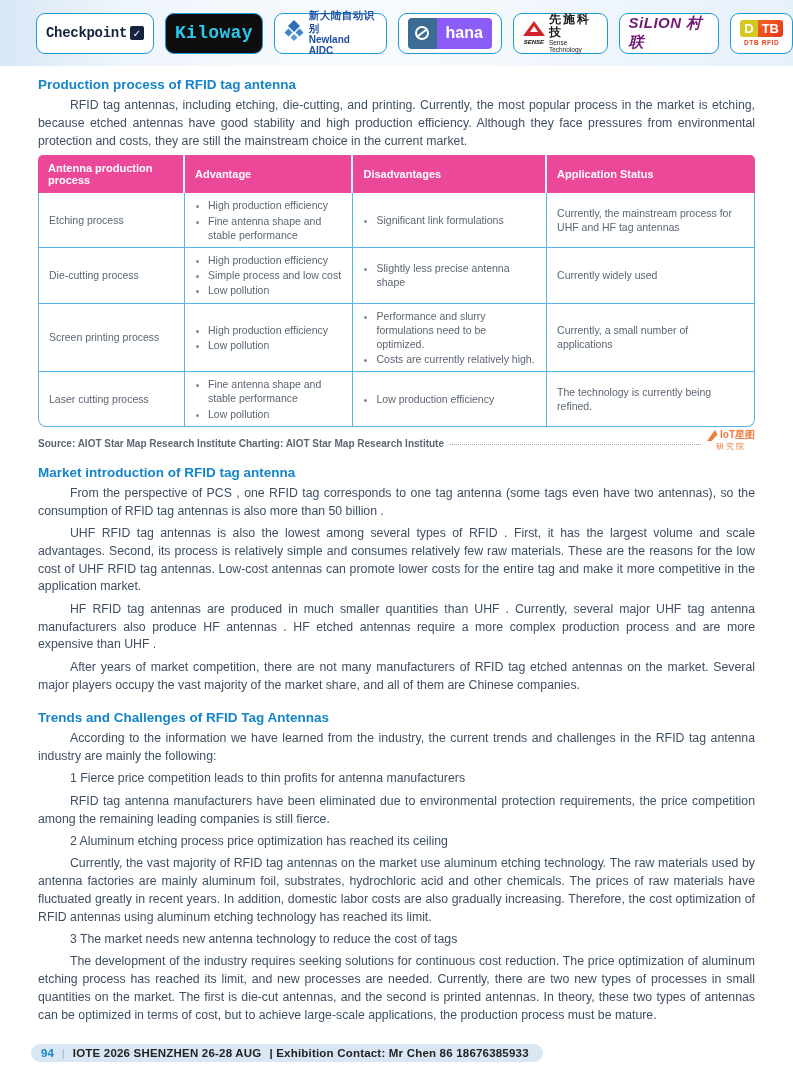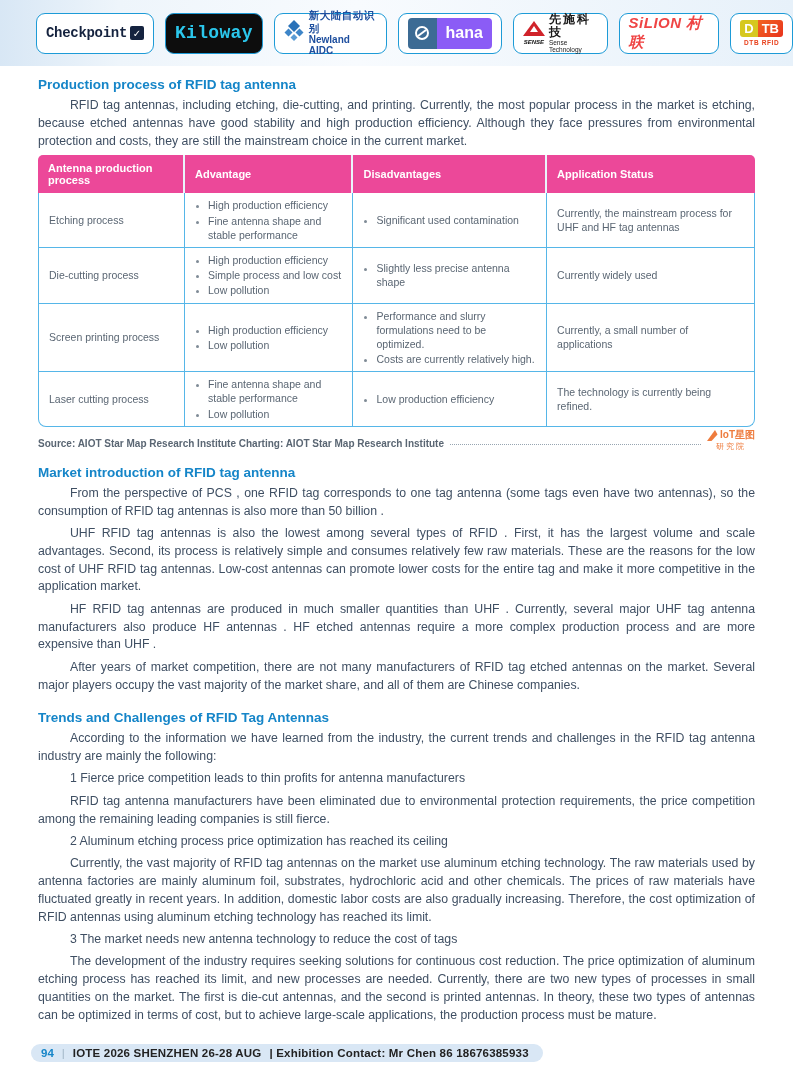--- a/index.html
+++ b/index.html
@@ -28,21 +28,21 @@
   .nl-cn { font-size:10.5px; letter-spacing:.5px; }
   .nl-en { font-size:10px; }
   .hana-inner { display:flex; align-items:stretch; border-radius:4px; overflow:hidden; height:31px; }
   .hana-sym { width:29px; background:#3c6b94; color:#fff; display:flex; align-items:center; justify-content:center; }
   .hana-text { background:#8b5cf6; color:#fff; font-size:16px; font-weight:600; display:flex; align-items:center; padding:0 9px; }
   .sense-mark { display:flex; flex-direction:column; align-items:center; margin-right:4px; }
   .sense-word { font-size:6px; font-weight:bold; font-style:italic; color:#111; margin-top:-1px; }
   .sense-text { line-height:1.1; color:#1a1a1a; }
   .sense-cn { font-size:12px; letter-spacing:2px; font-weight:600; }
   .sense-en { font-size:6.5px; }
-  .silion-text { color:#ef4444; font-weight:800; font-style:italic; font-size:15px; letter-spacing:.5px; }
+  .silion-text { color:#701a75; font-weight:800; font-style:italic; font-size:15px; letter-spacing:.5px; }
   .dtb-inner { display:flex; flex-direction:column; align-items:center; }
   .dtb-tiles { display:flex; border-radius:3px; overflow:hidden; }
   .dtb-d { background:#d6c81f; color:#fff; font-weight:800; font-size:13px; padding:1px 4px; }
   .dtb-tb { background:linear-gradient(135deg,#f26522,#e8321c); color:#fff; font-weight:800; font-size:13px; padding:1px 4px; }
   .dtb-sub { color:#e8401c; font-size:6.5px; font-weight:bold; letter-spacing:.6px; margin-top:2px; }
   
   .content { flex:1 1 auto; padding: 0 38px; overflow:hidden; }
   .section-title { color:#1585c8; font-size:13.5px; font-weight:bold; margin: 11px 0 5px; }
   .body-p { color:#3f4f63; font-size:12.3px; line-height:1.45; text-align:justify; text-indent:2.6em; margin-bottom:4.5px; }
   
@@ -172,21 +172,21 @@
           <tr>
             <td>Etching process</td>
             <td>
               <ul class="cell-list">
                 <li>High production efficiency</li>
                 <li>Fine antenna shape and stable performance</li>
               </ul>
             </td>
             <td>
               <ul class="cell-list">
-                  <li>Significant used contamination</li>
+                  <li>Significant link formulations</li>
                 </ul>
             </td>
             <td>Currently, the mainstream process for UHF and HF tag antennas</td>
           </tr>
           <tr>
             <td>Die-cutting process</td>
             <td>
               <ul class="cell-list">
                 <li>High production efficiency</li>
                 <li>Simple process and low cost</li>

